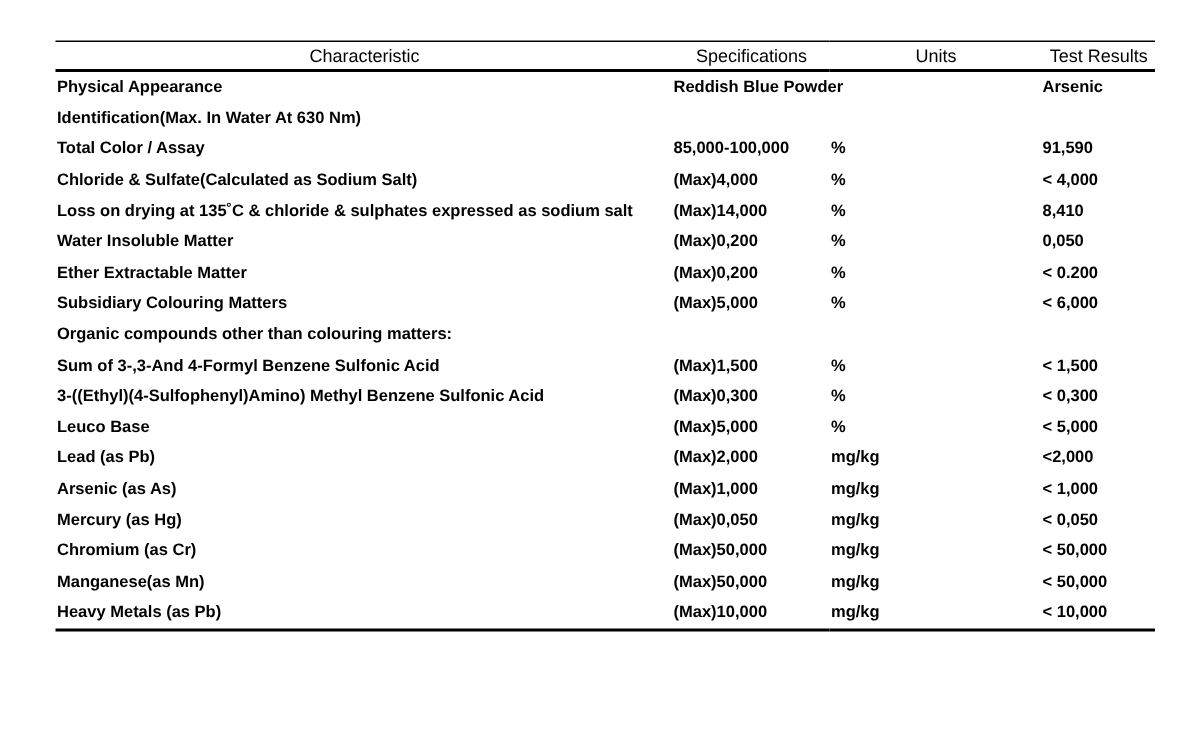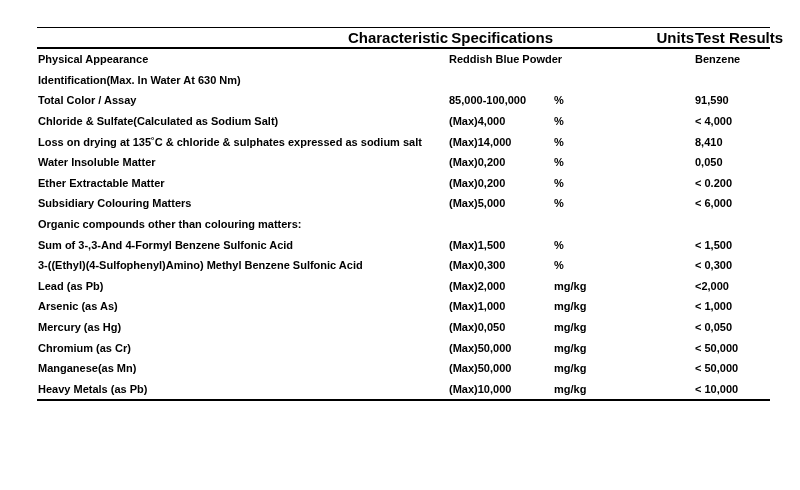--- a/index.html
+++ b/index.html
@@ -30,23 +30,23 @@
     border-top: 1.5px solid #000000;
   }
   table.spec-table thead tr {
     border-bottom: 2px solid #000000;
   }
   table.spec-table tbody tr:last-child {
     border-bottom: 2.5px solid #000000;
     margin-top: 32px;
   }
   table.spec-table th {
-    text-align: right;
-    font-size: 15px;
-    font-weight: bold;
+    text-align: center;
+    font-size: 12px;
+    font-weight: normal;
     color: #000000;
     height: 16px;
     padding: 1px 0 1px 1px;
     white-space: nowrap;
     overflow: visible;
   }
   table.spec-table td {
     text-align: left;
     font-size: 11px;
     font-weight: bold;
@@ -76,21 +76,21 @@
           <th>Specifications</th>
           <th>Units</th>
           <th>Test Results</th>
         </tr>
       </thead>
       <tbody id="table-body">
           <tr>
             <td>Physical Appearance</td>
             <td>Reddish Blue Powder</td>
             <td></td>
-            <td>Benzene</td>
+            <td>Arsenic</td>
           </tr>
           <tr>
             <td>Identification(Max. In Water At 630 Nm)</td>
             <td></td>
             <td></td>
             <td></td>
           </tr>
           <tr>
             <td>Total Color / Assay</td>
             <td>85,000-100,000</td>
@@ -139,20 +139,26 @@
             <td>%</td>
             <td>&lt; 1,500</td>
           </tr>
           <tr>
             <td>3-((Ethyl)(4-Sulfophenyl)Amino) Methyl Benzene Sulfonic Acid</td>
             <td>(Max)0,300</td>
             <td>%</td>
             <td>&lt; 0,300</td>
           </tr>
           <tr>
+            <td>Leuco Base</td>
+            <td>(Max)5,000</td>
+            <td>%</td>
+            <td>&lt; 5,000</td>
+          </tr>
+          <tr>
             <td>Lead (as Pb)</td>
             <td>(Max)2,000</td>
             <td>mg/kg</td>
             <td>&lt;2,000</td>
           </tr>
           <tr>
             <td>Arsenic (as As)</td>
             <td>(Max)1,000</td>
             <td>mg/kg</td>
             <td>&lt; 1,000</td>

